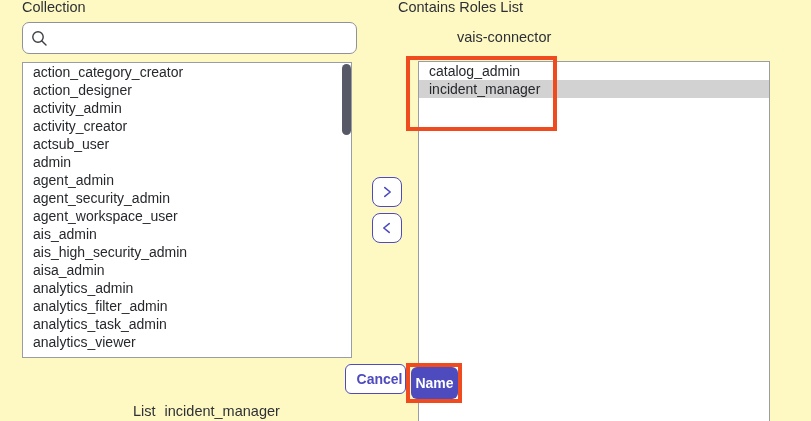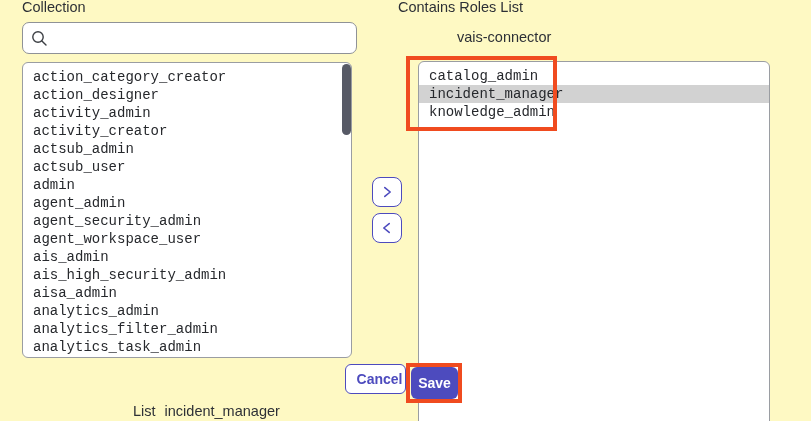--- a/index.html
+++ b/index.html
@@ -40,26 +40,24 @@
     flex: 1 1 auto;
     margin-left: 6px;
     font-size: 14px;
     font-family: inherit;
     background: transparent;
     min-width: 0;
   }
   .listbox {
     position: absolute;
     border: 1.5px solid #9a9da2;
-    border-radius: 6px;
+    border-radius: 0;
     background: #ffffff;
     overflow: hidden;
     list-style: none;
-    padding-top: 5px;
-    font-family: Liberation Mono, monospace;
   }
   .listbox li {
     font-size: 14px;
     line-height: 18px;
     padding: 0 10px;
     white-space: nowrap;
     color: #26282c;
     cursor: default;
   }
   .listbox li.selected { background: #d2d2d2; }
@@ -152,21 +150,20 @@
     </svg>
     <input class="search-input" type="text" placeholder="" style="">
   </div>
 
   <ul class="listbox left-list">
 
   <li class="list-item">action_category_creator</li>
       <li class="list-item">action_designer</li>
       <li class="list-item">activity_admin</li>
       <li class="list-item">activity_creator</li>
-      <li class="list-item">actsub_admin</li>
       <li class="list-item">actsub_user</li>
       <li class="list-item">admin</li>
       <li class="list-item">agent_admin</li>
       <li class="list-item">agent_security_admin</li>
       <li class="list-item">agent_workspace_user</li>
       <li class="list-item">ais_admin</li>
       <li class="list-item">ais_high_security_admin</li>
       <li class="list-item">aisa_admin</li>
       <li class="list-item">analytics_admin</li>
       <li class="list-item">analytics_filter_admin</li>
@@ -187,27 +184,26 @@
   </button>
 
   <div class="panel-label" style="left:398px; top:-1px;">Contains Roles List</div>
 
   <div class="panel-label" style="left:417px; top:29px;margin-left:40px;">vais-connector</div>
 
   <ul class="listbox right-list">
 
   <li class="list-item">catalog_admin</li>
       <li class="list-item selected">incident_manager</li>
-      <li class="list-item">knowledge_admin</li>
     </ul>
 
   <div class="annotation roles"></div>
   <div class="annotation save"></div>
 
   <button class="btn btn-cancel">Cancel</button>
-  <button class="btn btn-save">Save</button>
+  <button class="btn btn-save">Name</button>
 
   <div class="name-row">
     <span>List</span>
     <span>incident_manager</span>
   </div>
 
 </div>
 
 </body></html>

